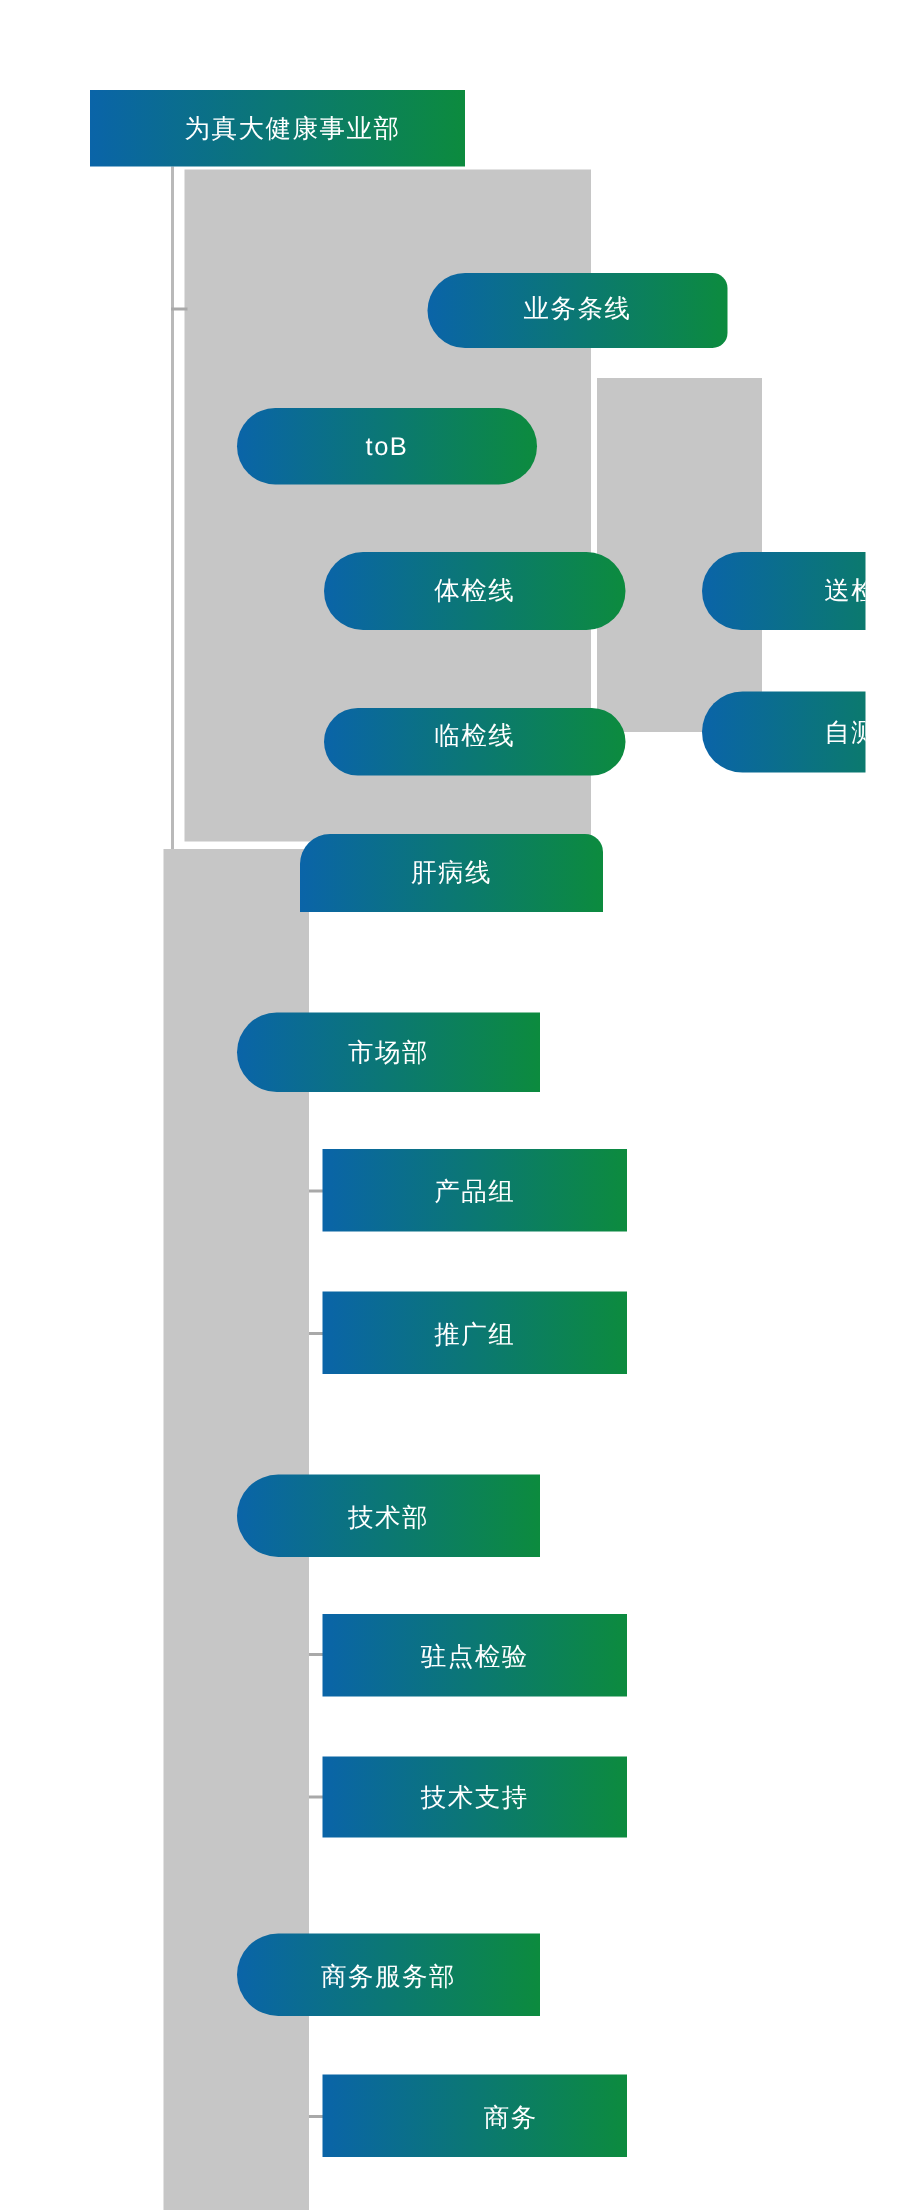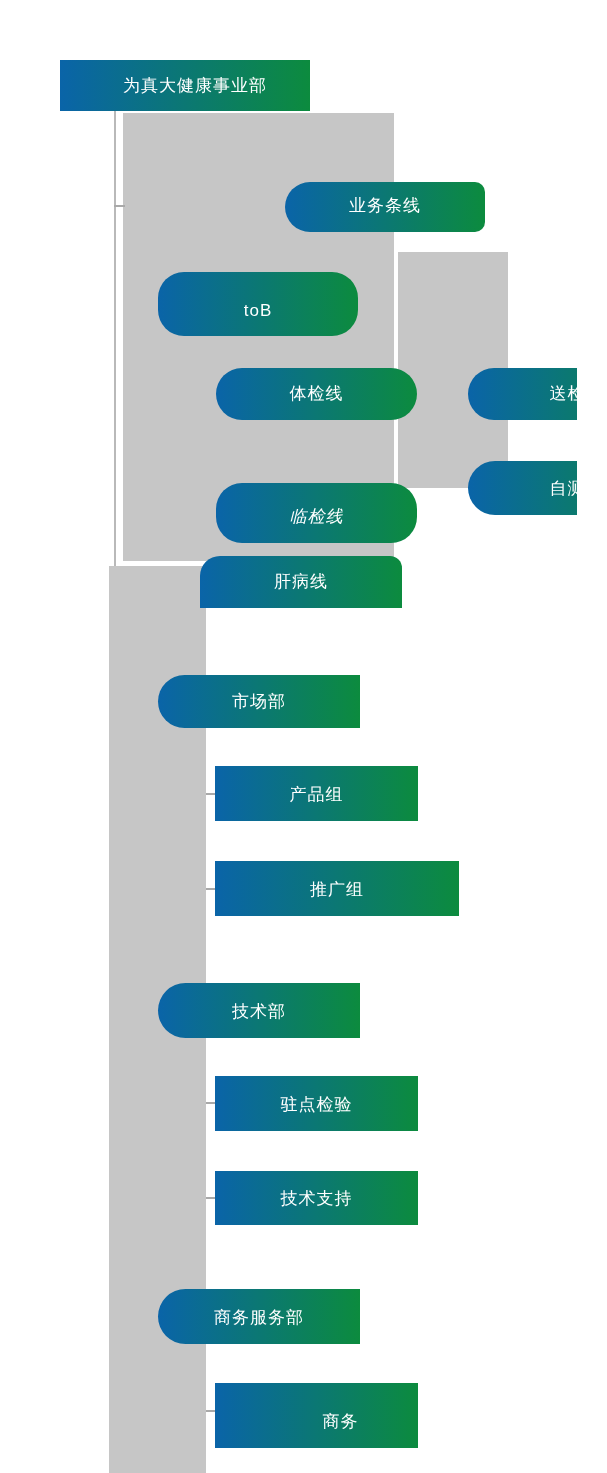--- a/index.html
+++ b/index.html
@@ -78,74 +78,74 @@
   <div class="tick" style="left:146px; top:1444px; width:11px;"></div>
 
   <div class="header">
     <span>为真大健康事业部</span>
   </div>
 
   <div class="node" style="left:225px; top:122px; width:200px; height:50px; border-radius:25px 10px 10px 25px;">
     <span>业务条线</span>
   </div>
 
-  <div class="node" style="left:98px; top:212px; width:200px; height:64px; border-radius:26px;">
+  <div class="node" style="left:98px; top:212px; width:200px; height:51px; border-radius:26px;">
     <span>toB</span>
   </div>
 
 
   <div class="node" style="left:156px; top:308px; width:201px; height:52px; border-radius:26px;">
     <span>体检线</span>
   </div>
 
   <div class="node" style="left:408px; top:308px; width:199px; height:52px; border-radius:26px 0 0 26px;">
     <span>送检</span>
   </div>
 
-  <div class="node" style="left:156px; top:423px; width:201px; height:60px; border-radius:26px;font-style:italic;">
+  <div class="node" style="left:156px; top:412px; width:201px; height:45px; border-radius:26px;">
     <span>临检线</span>
   </div>
 
   <div class="node" style="left:408px; top:401px; width:199px; height:54px; border-radius:27px 0 0 27px;">
     <span>自测</span>
   </div>
 
   <div class="node" style="left:140px; top:496px; width:202px; height:52px; border-radius:20px 12px 0 0;">
     <span>肝病线</span>
   </div>
 
   <div class="node" style="left:98px; top:615px; width:202px; height:53px; border-radius:27px 0 0 27px;">
     <span>市场部</span>
   </div>
 
   <div class="node" style="left:155px; top:706px; width:203px; height:55px;">
     <span>产品组</span>
   </div>
 
-  <div class="node" style="left:155px; top:801px; width:244px; height:55px;">
+  <div class="node" style="left:155px; top:801px; width:203px; height:55px;">
     <span>推广组</span>
   </div>
 
   <div class="node" style="left:98px; top:923px; width:202px; height:55px; border-radius:28px 0 0 28px;">
     <span>技术部</span>
   </div>
 
   <div class="node" style="left:155px; top:1016px; width:203px; height:55px;">
     <span>驻点检验</span>
   </div>
 
   <div class="node" style="left:98px; top:1229px; width:202px; height:55px; border-radius:28px 0 0 28px;">
     <span>商务服务部</span>
   </div>
 
   <div class="node" style="left:155px; top:1111px; width:203px; height:54px;">
     <span>技术支持</span>
   </div>
 
-  <div class="node" style="left:155px; top:1323px; width:203px; height:65px;padding-left:48px;">
+  <div class="node" style="left:155px; top:1323px; width:203px; height:55px;padding-left:48px;">
     <span>商务</span>
   </div>
 
   <div class="node" style="left:155px; top:1417px; width:203px; height:55px;">
     <span>客服</span>
   </div>
 
 </div>
 
 </body></html>

